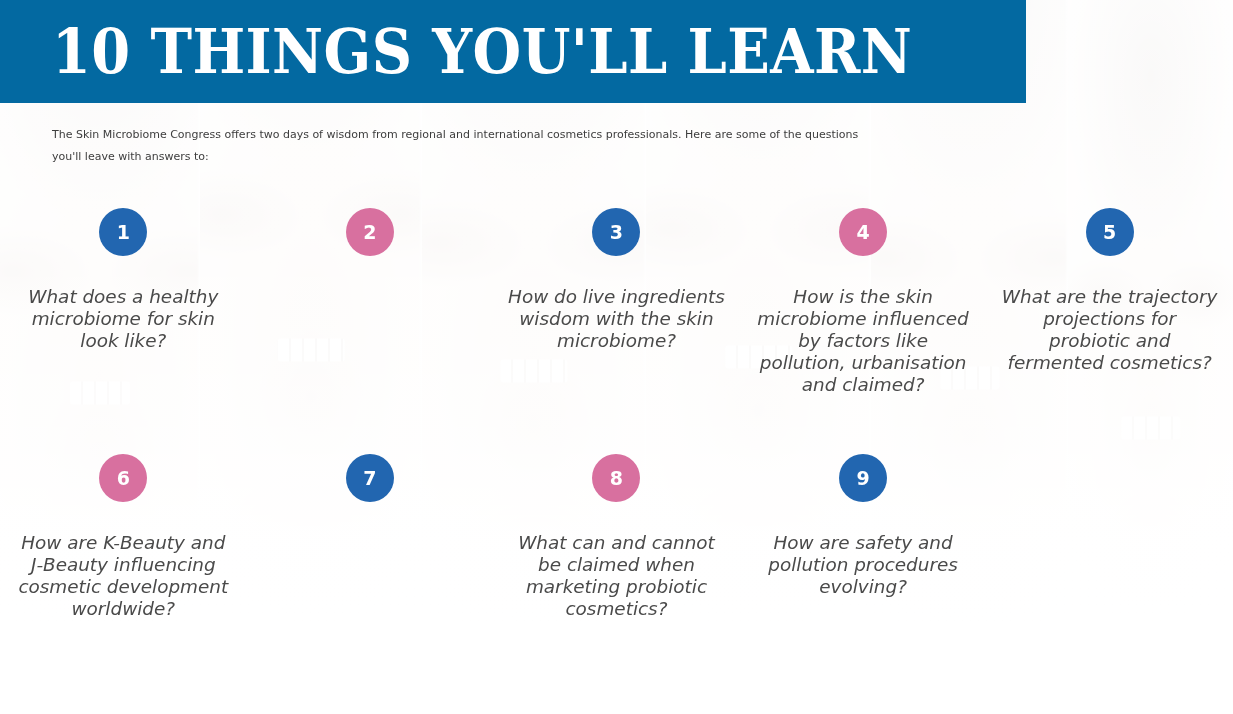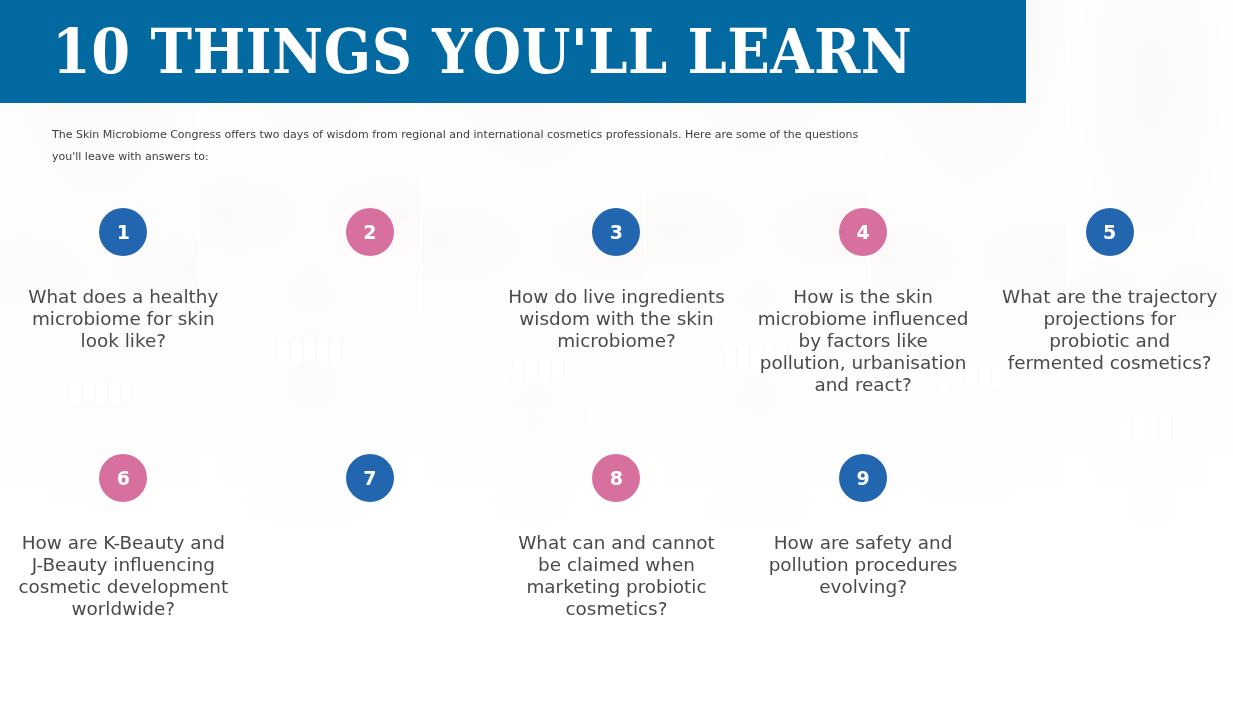--- a/index.html
+++ b/index.html
@@ -158,20 +158,21 @@
   .badge.blue { background: #2266b0; }
   .badge.pink { background: #d8709f; }
 
   .item-text {
     margin-top: 30px;
     width: 218px;
     text-align: center;
     font-size: 18.4px;
     line-height: 22px;
     color: #4a4a4a;
+    font-style: italic;
   }
 </style>
 </head>
 <body>
 
 <div id="bg-collage">
   <div class="bg-panel" style="width:200px">
       <div class="face" style="width:260%"></div>
       <div class="teeth" style="top:55%"></div>
       <div class="panel-seam"></div>
@@ -218,21 +219,21 @@
     </div>
     <div class="item">
       <div class="badge pink">2</div>
     </div>
     <div class="item">
       <div class="badge blue">3</div>
       <div class="item-text">How do live ingredients wisdom with the skin microbiome?</div>
     </div>
     <div class="item">
       <div class="badge pink">4</div>
-      <div class="item-text">How is the skin microbiome influenced by factors like pollution, urbanisation and react?</div>
+      <div class="item-text">How is the skin microbiome influenced by factors like pollution, urbanisation and claimed?</div>
     </div>
     <div class="item">
       <div class="badge blue">5</div>
       <div class="item-text">What are the trajectory projections for probiotic and fermented cosmetics?</div>
     </div>
   </div>
 
   <div class="row" id="row-2">
     <div class="item">
       <div class="badge pink">6</div>

